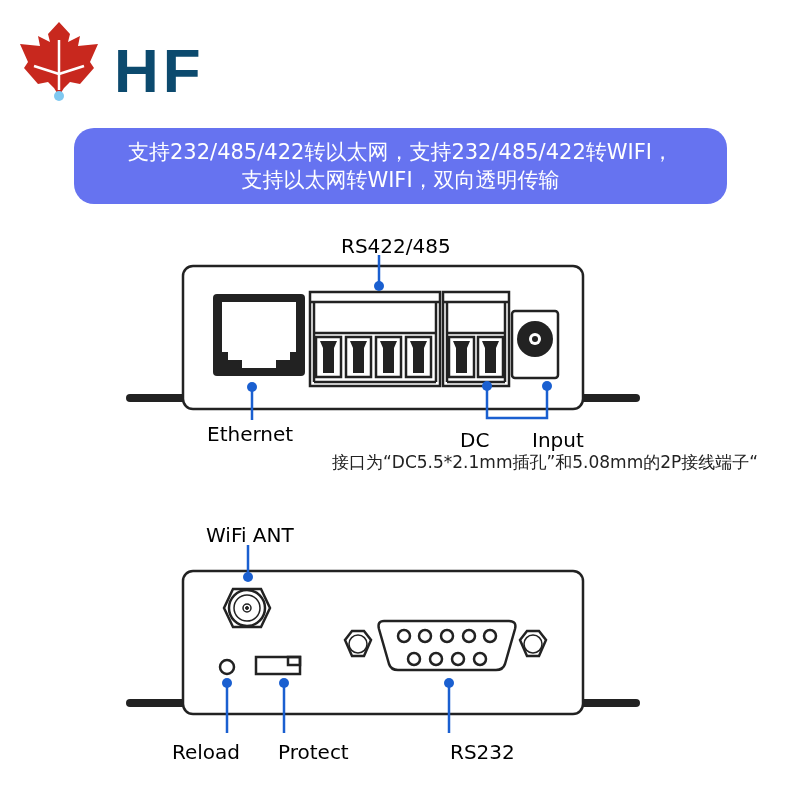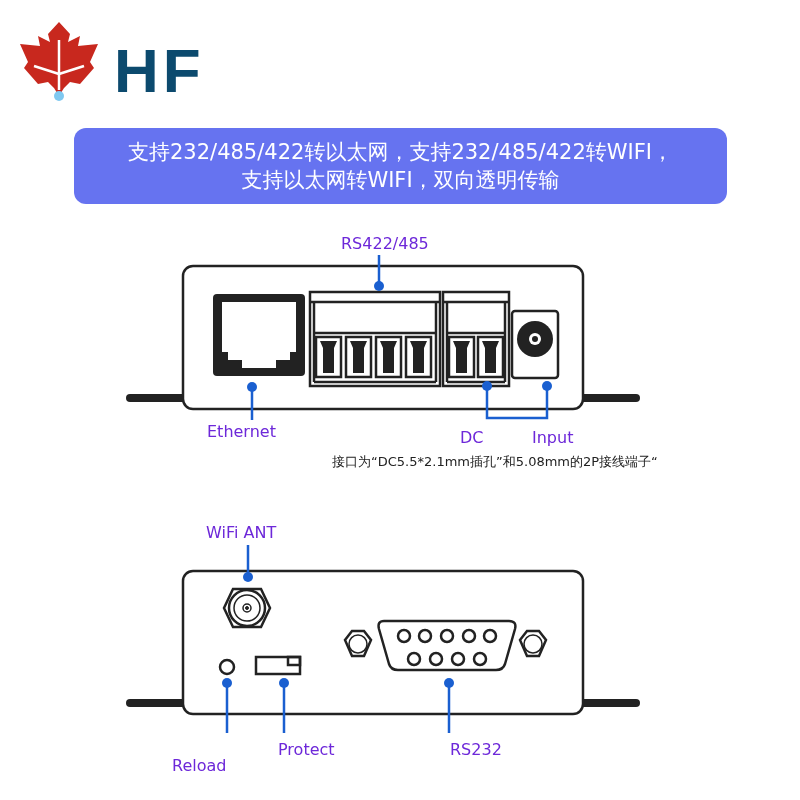--- a/index.html
+++ b/index.html
@@ -1,21 +1,21 @@
 <!DOCTYPE html>
 <html><head>
 <meta charset="utf-8">
 <style>
   html, body { margin: 0; padding: 0; background: #ffffff; }
   body { width: 800px; height: 800px; position: relative; overflow: hidden; font-family: "DejaVu Sans", "Liberation Sans", sans-serif; }
   .abs { position: absolute; }
   .logo-text { color: #0c4a6e; font-family: "Liberation Sans", sans-serif; font-weight: bold; font-size: 62px; letter-spacing: 4px; line-height: 1; }
-  .banner { left: 74px; top: 128px; width: 653px; height: 76px; background: #6673f0; border-radius: 12px; color: #ffffff; text-align: center; font-size: 21px; line-height: 28px; display: flex; flex-direction: column; justify-content: center; }
-  .lbl { color: #6d28d9; font-size: 16px; white-space: nowrap; line-height: 1; }
-  .desc { color: #222; font-size: 13px; line-height: 24px; white-space: nowrap; }
+  .banner { left: 74px; top: 128px; width: 653px; height: 76px; background: #6673f0; border-radius: 20px; color: #ffffff; text-align: center; font-size: 21px; line-height: 28px; display: flex; flex-direction: column; justify-content: center; }
+  .lbl { color: #000000; font-size: 20px; white-space: nowrap; line-height: 1; }
+  .desc { color: #222; font-size: 17px; line-height: 24px; white-space: nowrap; }
   svg { position: absolute; left: 0; top: 0; }
 </style>
 </head>
 <body>
 
 <div class="abs" style="left:18px;top:22px;width:200px;height:90px;">
   <svg width="90" height="90" viewBox="0 0 90 90">
     <path d="M41 0 L52 12 L50 20 L62 14 L60 24 L80 22 L72 40 L76 46 L62 62 L52 60 L46 66 L41 74 L36 66 L30 60 L20 62 L6 46 L10 40 L2 22 L22 24 L20 14 L32 20 L30 12 Z" fill="#c8281e"></path>
     <line x1="41" y1="18" x2="41" y2="68" stroke="#fff" stroke-width="2.5"></line>
     <line x1="41" y1="52" x2="16" y2="44" stroke="#fff" stroke-width="2.5"></line>
@@ -147,15 +147,15 @@
 
 <div class="abs lbl" style="left:341px;top:236px;">RS422/485</div>
 <div class="abs lbl" style="left:189px;top:424px;margin-left:18px;">Ethernet</div>
 <div class="abs lbl" style="left:460px;top:430px;">DC</div>
 <div class="abs lbl" style="left:532px;top:430px;">Input</div>
 <div class="abs desc" style="left:332px;top:450px;">
   <div>接口为“DC5.5*2.1mm插孔”和5.08mm的2P接线端子“</div>
 </div>
 
 <div class="abs lbl" style="left:206px;top:525px;">WiFi ANT</div>
-<div class="abs lbl" style="left:172px;top:758px;">Reload</div>
+<div class="abs lbl" style="left:172px;top:742px;">Reload</div>
 <div class="abs lbl" style="left:278px;top:742px;">Protect</div>
 <div class="abs lbl" style="left:423px;top:742px;margin-left:27px;">RS232</div>
 
 </body></html>

